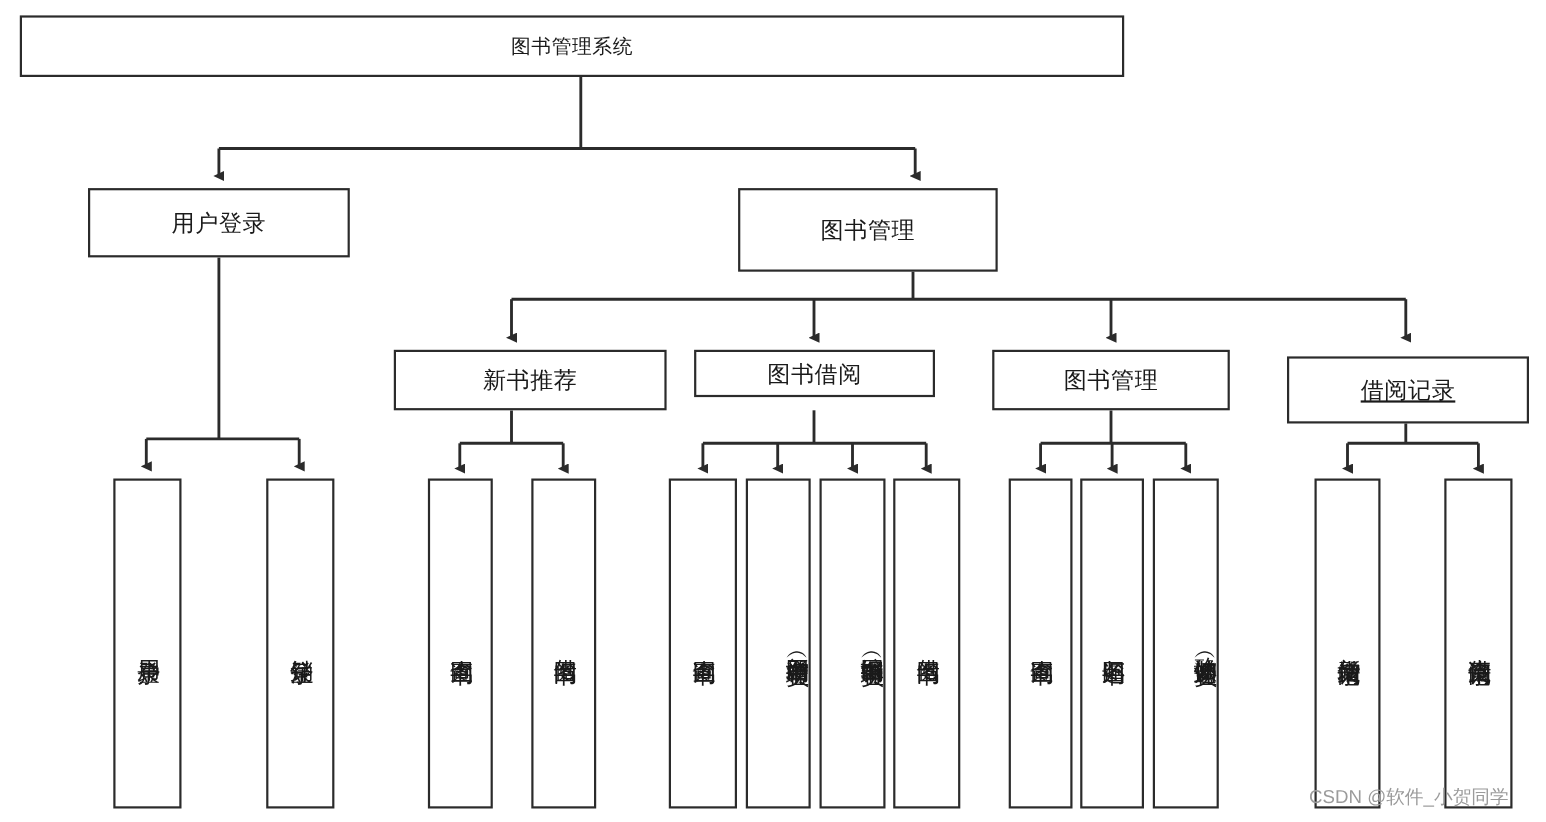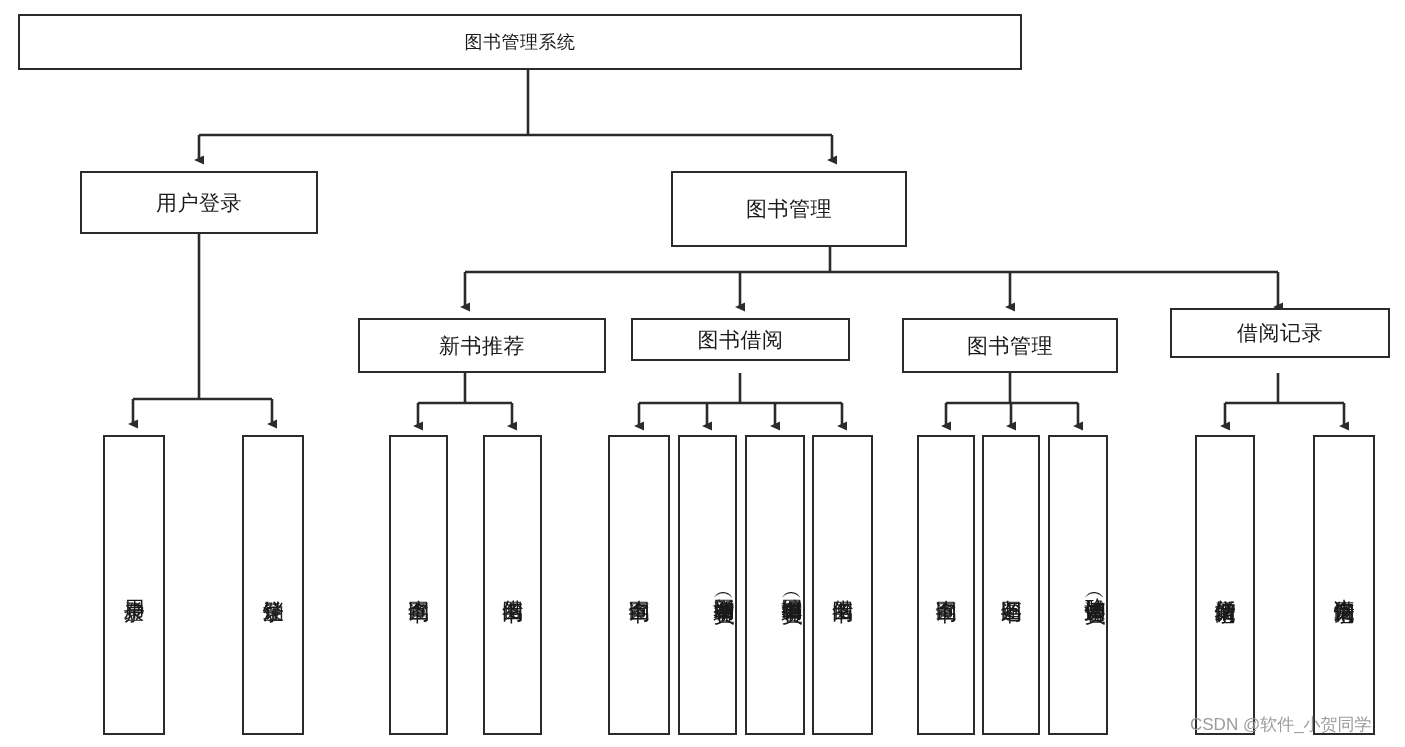--- a/index.html
+++ b/index.html
@@ -125,21 +125,21 @@
   </svg>
 
   <div class="node node-h node-root" style="left:18px; top:14px; width:1004px; height:56px;">图书管理系统</div>
 
   <div class="node node-h" style="left:80px; top:171px; width:238px; height:63px;">用户登录</div>
   <div class="node node-h" style="left:671px; top:171px; width:236px; height:76px;">图书管理</div>
 
   <div class="node node-h" style="left:358px; top:318px; width:248px; height:55px;">新书推荐</div>
   <div class="node node-h" style="left:631px; top:318px; width:219px; height:43px;">图书借阅</div>
   <div class="node node-h" style="left:902px; top:318px; width:216px; height:55px;">图书管理</div>
-  <div class="node node-h" style="left:1170px; top:308px; width:220px; height:50px;">借阅记录</div>
+  <div class="node node-h" style="left:1170px; top:324px; width:220px; height:61px;text-decoration:underline;">借阅记录</div>
 
   <div class="node node-v short" style="left:103px; top:435px; width:62px; height:300px;">用户登录</div>
   <div class="node node-v short" style="left:242px; top:435px; width:62px; height:300px;">注销登录</div>
 
   <div class="node node-v short" style="left:389px; top:435px; width:59px; height:300px;">查询图书</div>
   <div class="node node-v short" style="left:483px; top:435px; width:59px; height:300px;">借阅图书</div>
 
   <div class="node node-v short" style="left:608px; top:435px; width:62px; height:300px;">查询图书</div>
   <div class="node node-v" style="left:678px; top:435px; width:59px; height:300px;">新增图书（管理员）</div>
   <div class="node node-v" style="left:745px; top:435px; width:60px; height:300px;">编辑图书（管理员）</div>

